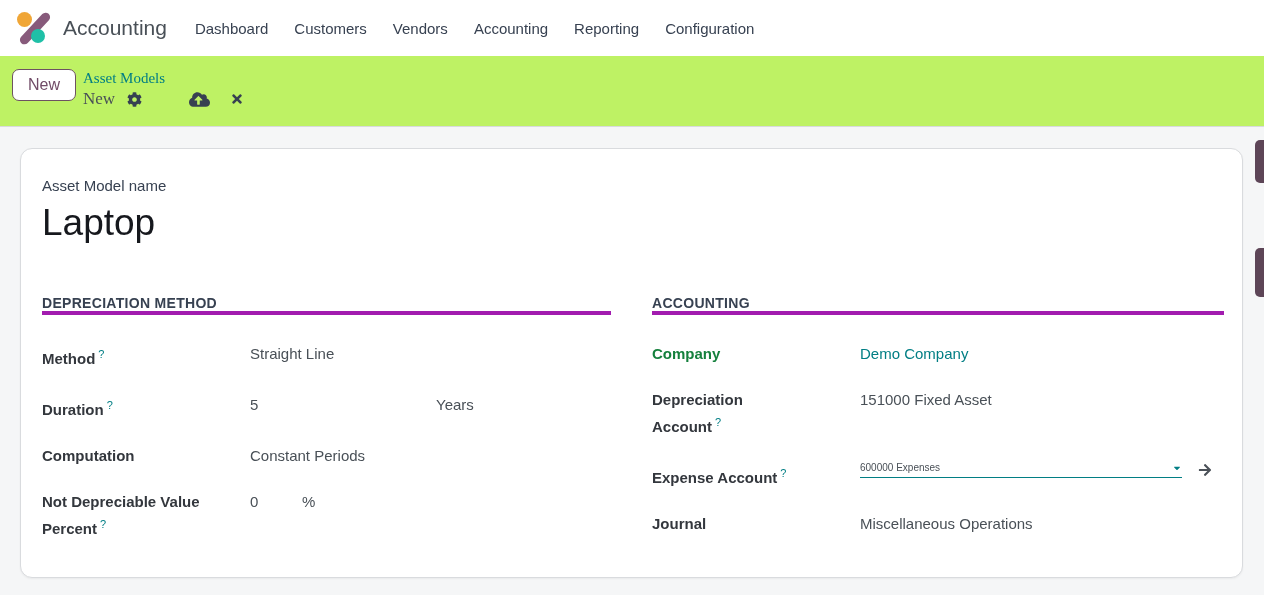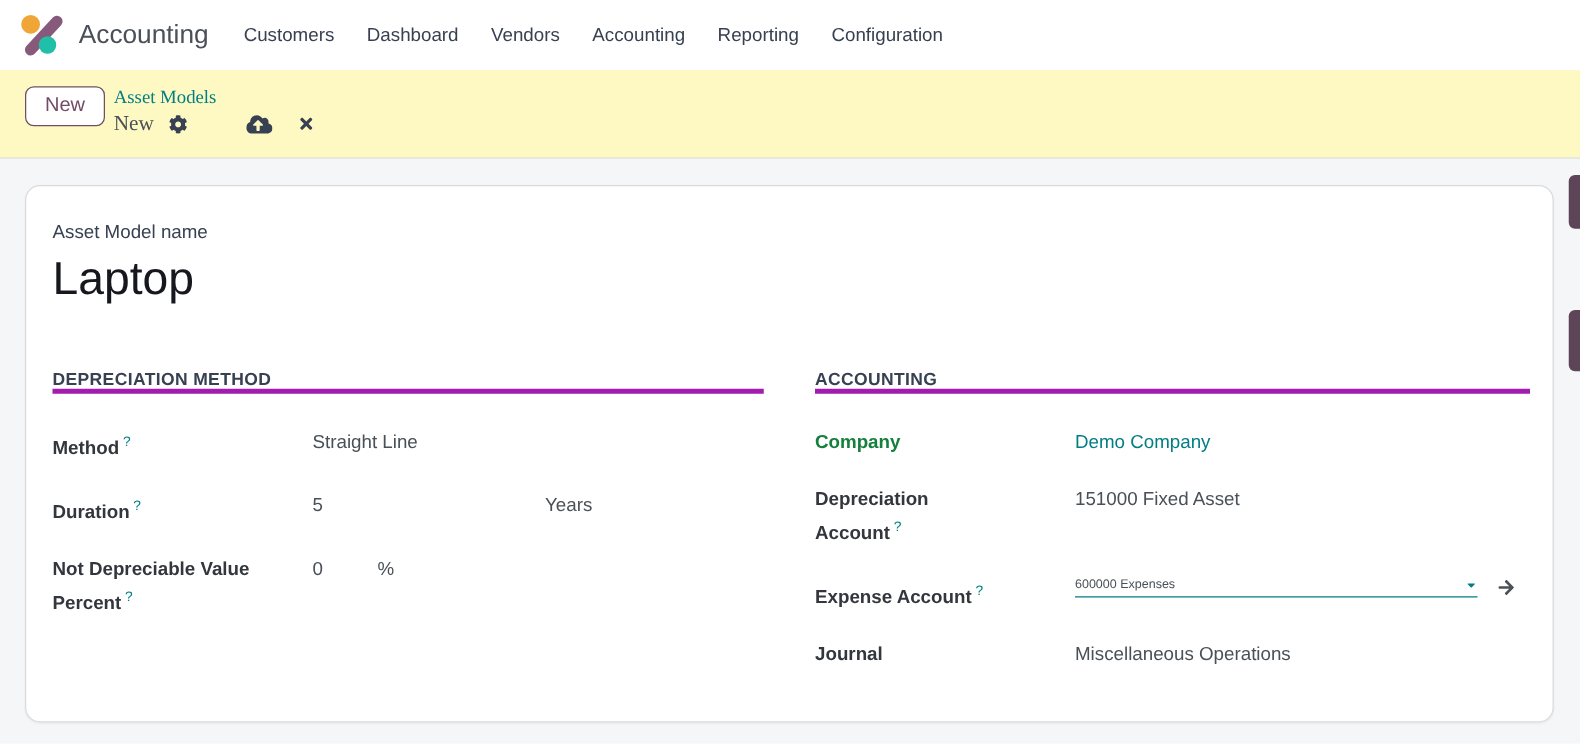--- a/index.html
+++ b/index.html
@@ -11,22 +11,22 @@
   .navbar { display:flex; align-items:center; height:56px; background:#fff; padding-left:16px; }
   .logo { position:relative; width:38px; height:38px; margin-right:9px; cursor:pointer; flex:0 0 auto; }
   .logo .dot-orange { position:absolute; left:1px; top:3px; width:15px; height:15px; border-radius:50%; background:#F0A637; }
   .logo .dot-teal   { position:absolute; left:15px; top:20px; width:14px; height:14px; border-radius:50%; background:#1FC0A7; }
   .logo .slash { position:absolute; left:-1px; top:15px; width:40px; height:9px; border-radius:5px; background:#875A7B; transform:rotate(-47deg); }
   .app-name { font-size:21px; color:#495057; cursor:pointer; margin-right:15px; }
   .nav-items { display:flex; align-items:center; }
   .nav-item { font-size:15px; color:#374151; padding:8px 13px; cursor:pointer; white-space:nowrap; }
 
   
-  .control-panel { display:flex; align-items:flex-start; height:71px; background:#fef9c3;
-                   padding:13px 0 0 20px; border-bottom:1px solid #d8dadd; }
+  .control-panel { display:flex; align-items:flex-start; height:71px; background:#bef264;
+                   padding:13px 0 0 12px; border-bottom:1px solid #d8dadd; }
   .btn-new { border:1px solid #6d5361; color:#714B67; background:#fff; border-radius:7px;
              font-size:16px; padding:6px 15px; font-family:inherit; cursor:pointer; }
   .crumbs { margin-left:7px;font-family:Liberation Serif, serif; }
   .crumb-parent { font-size:15px; color:#017E84; line-height:18px; cursor:pointer; display:inline-block; }
   .crumb-row { display:flex; align-items:center; margin-top:2px; }
   .crumb-current { font-size:17px; color:#495057; }
   .icon { display:inline-flex; align-items:center; }
   .icon svg { fill:#374151; }
   .gear { margin-left:12px; cursor:pointer; }
   .save-group { display:flex; align-items:center; margin-left:47px; }
@@ -75,22 +75,22 @@
 <div class="page">
 
   <div class="navbar">
     <div class="logo">
       <div class="slash"></div>
       <div class="dot-orange"></div>
       <div class="dot-teal"></div>
     </div>
     <div class="app-name">Accounting</div>
     <div class="nav-items">
+      <div class="nav-item">Dashboard</div>
       <div class="nav-item">Customers</div>
-      <div class="nav-item">Dashboard</div>
       <div class="nav-item">Vendors</div>
       <div class="nav-item">Accounting</div>
       <div class="nav-item">Reporting</div>
       <div class="nav-item">Configuration</div>
     </div>
   </div>
 
   <div class="control-panel">
     <button class="btn-new">New</button>
     <div class="crumbs">
@@ -133,20 +133,24 @@
               <div class="f-value">Straight Line</div>
             </div>
             <div class="field-row">
               <div class="f-label"><span>Duration</span><sup>?</sup></div>
               <div class="f-value">
                 <span class="w186">5</span>
                 <span>Years</span>
               </div>
             </div>
             <div class="field-row">
+              <div class="f-label">Computation</div>
+              <div class="f-value">Constant Periods</div>
+            </div>
+            <div class="field-row">
               <div class="f-label"><span>Not Depreciable Value Percent</span><sup>?</sup></div>
               <div class="f-value">
                 <span class="w52">0</span>
                 <span>%</span>
               </div>
             </div>
           </div>
         </div>
 
         <div class="col-right">

